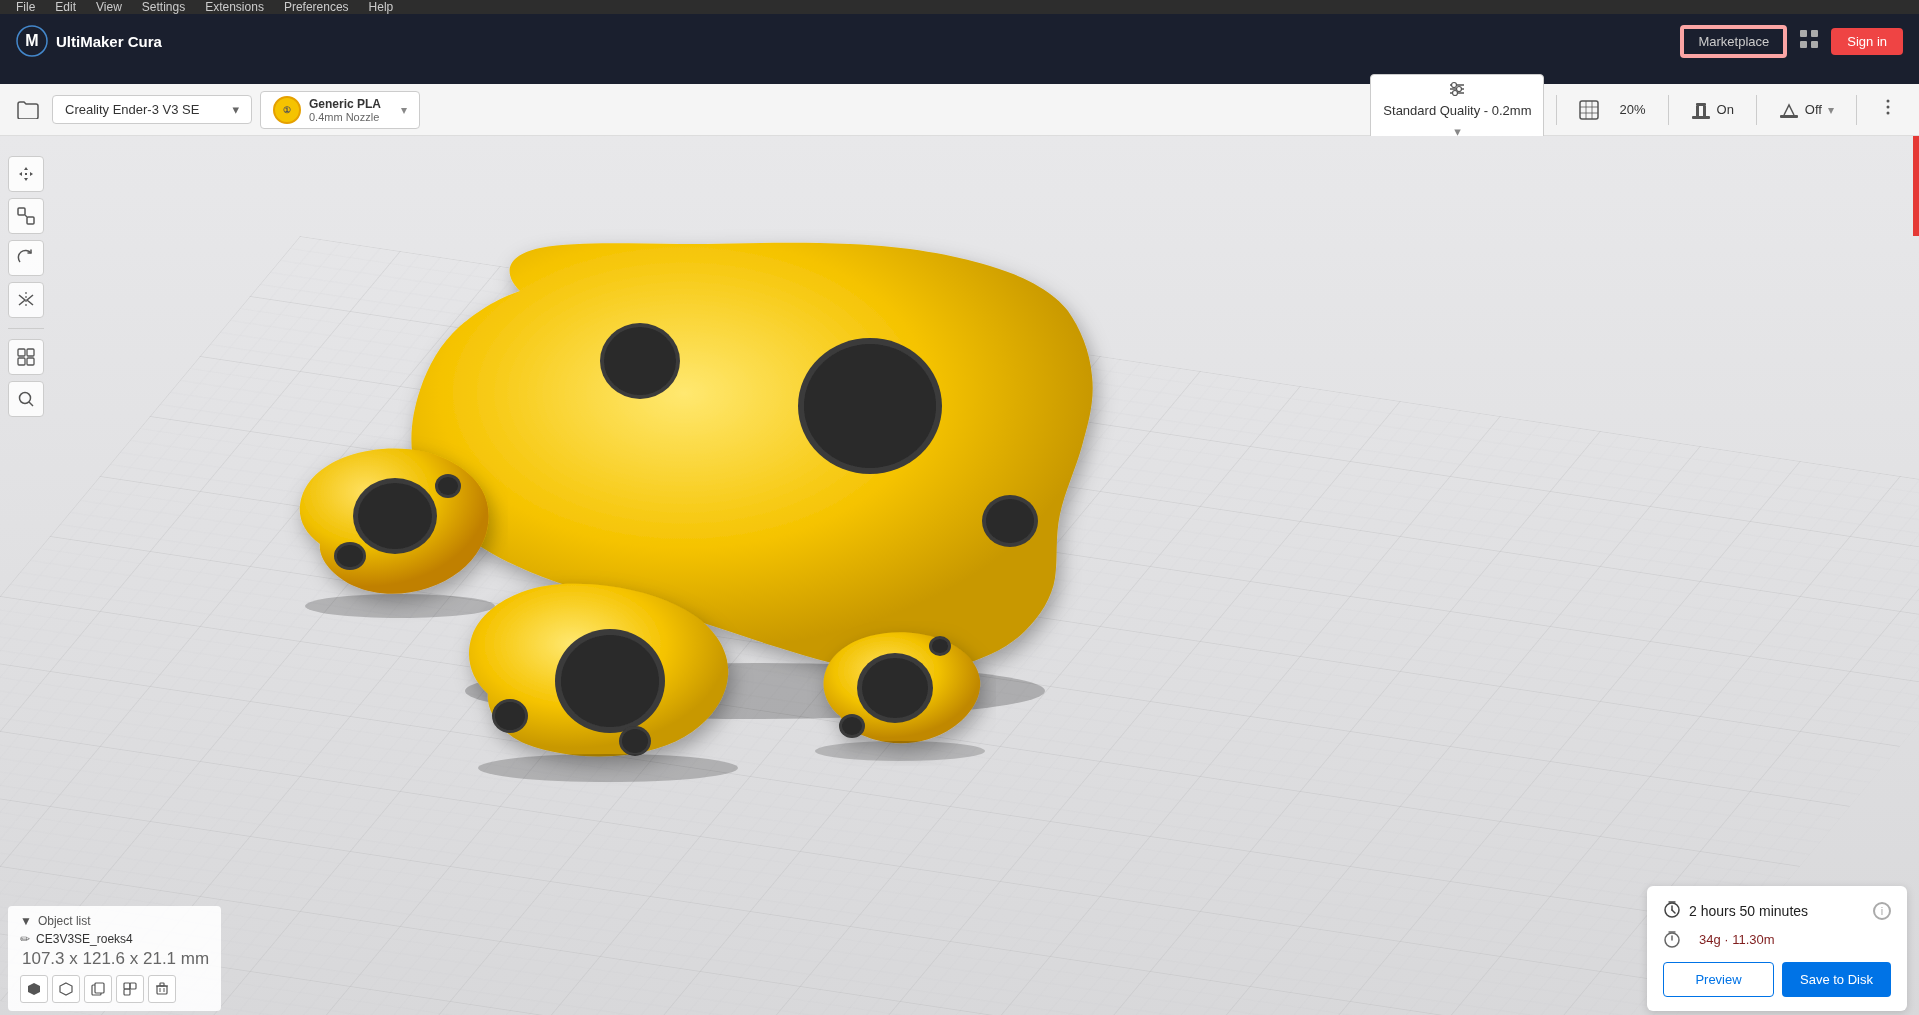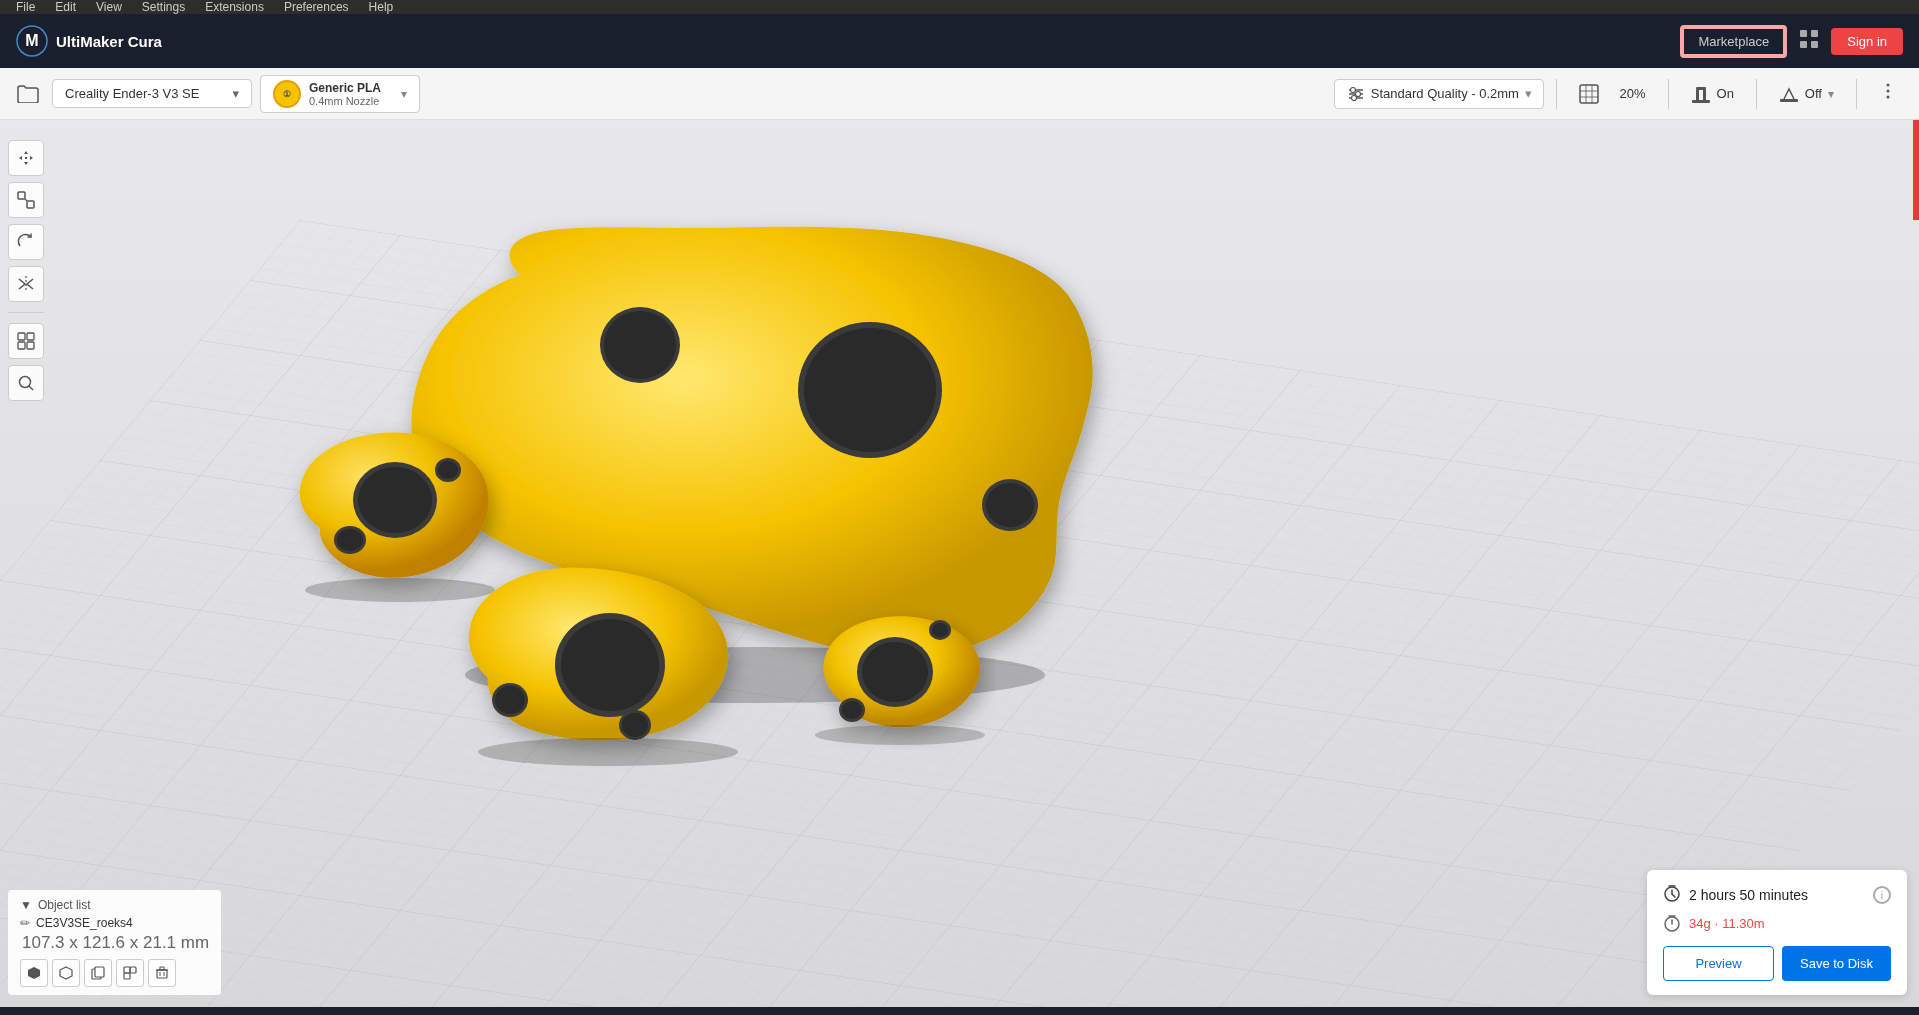--- a/index.html
+++ b/index.html
@@ -96,20 +96,21 @@
 
     
     #toolbar {
       height: 52px;
       background: #f5f5f5;
       border-bottom: 1px solid #ddd;
       display: flex;
       align-items: center;
       padding: 0 12px;
       gap: 8px;
+      margin-top: 16px;
     }
     .folder-btn {
       width: 32px; height: 32px;
       background: none; border: none;
       cursor: pointer;
       display: flex; align-items: center; justify-content: center;
       color: #444;
       font-size: 18px;
     }
     .printer-select {
@@ -159,20 +160,21 @@
       display: flex;
       align-items: center;
       gap: 6px;
       padding: 6px 12px;
       border: 1px solid #ccc;
       border-radius: 4px;
       background: white;
       cursor: pointer;
       font-size: 13px;
       color: #333;
+      flex-direction: column;
     }
     .infill-btn {
       display: flex;
       align-items: center;
       gap: 6px;
       padding: 6px 10px;
       border: none;
       background: none;
       cursor: pointer;
       font-size: 13px;
@@ -326,23 +328,23 @@
       border-radius: 50%;
       border: 2px solid #aaa;
       display: flex; align-items: center; justify-content: center;
       font-size: 11px;
       color: #aaa;
       cursor: pointer;
     }
     .print-material {
       display: flex;
       align-items: center;
-      gap: 8px;
-      font-size: 13px;
-      color: #ef4444;
+      gap: 18px;
+      font-size: 13px;
+      color: #7f1d1d;
       margin-bottom: 14px;
     }
     .print-actions {
       display: flex;
       gap: 8px;
     }
     .preview-btn {
       flex: 1;
       padding: 9px 0;
       border: 1px solid #0073e6;

